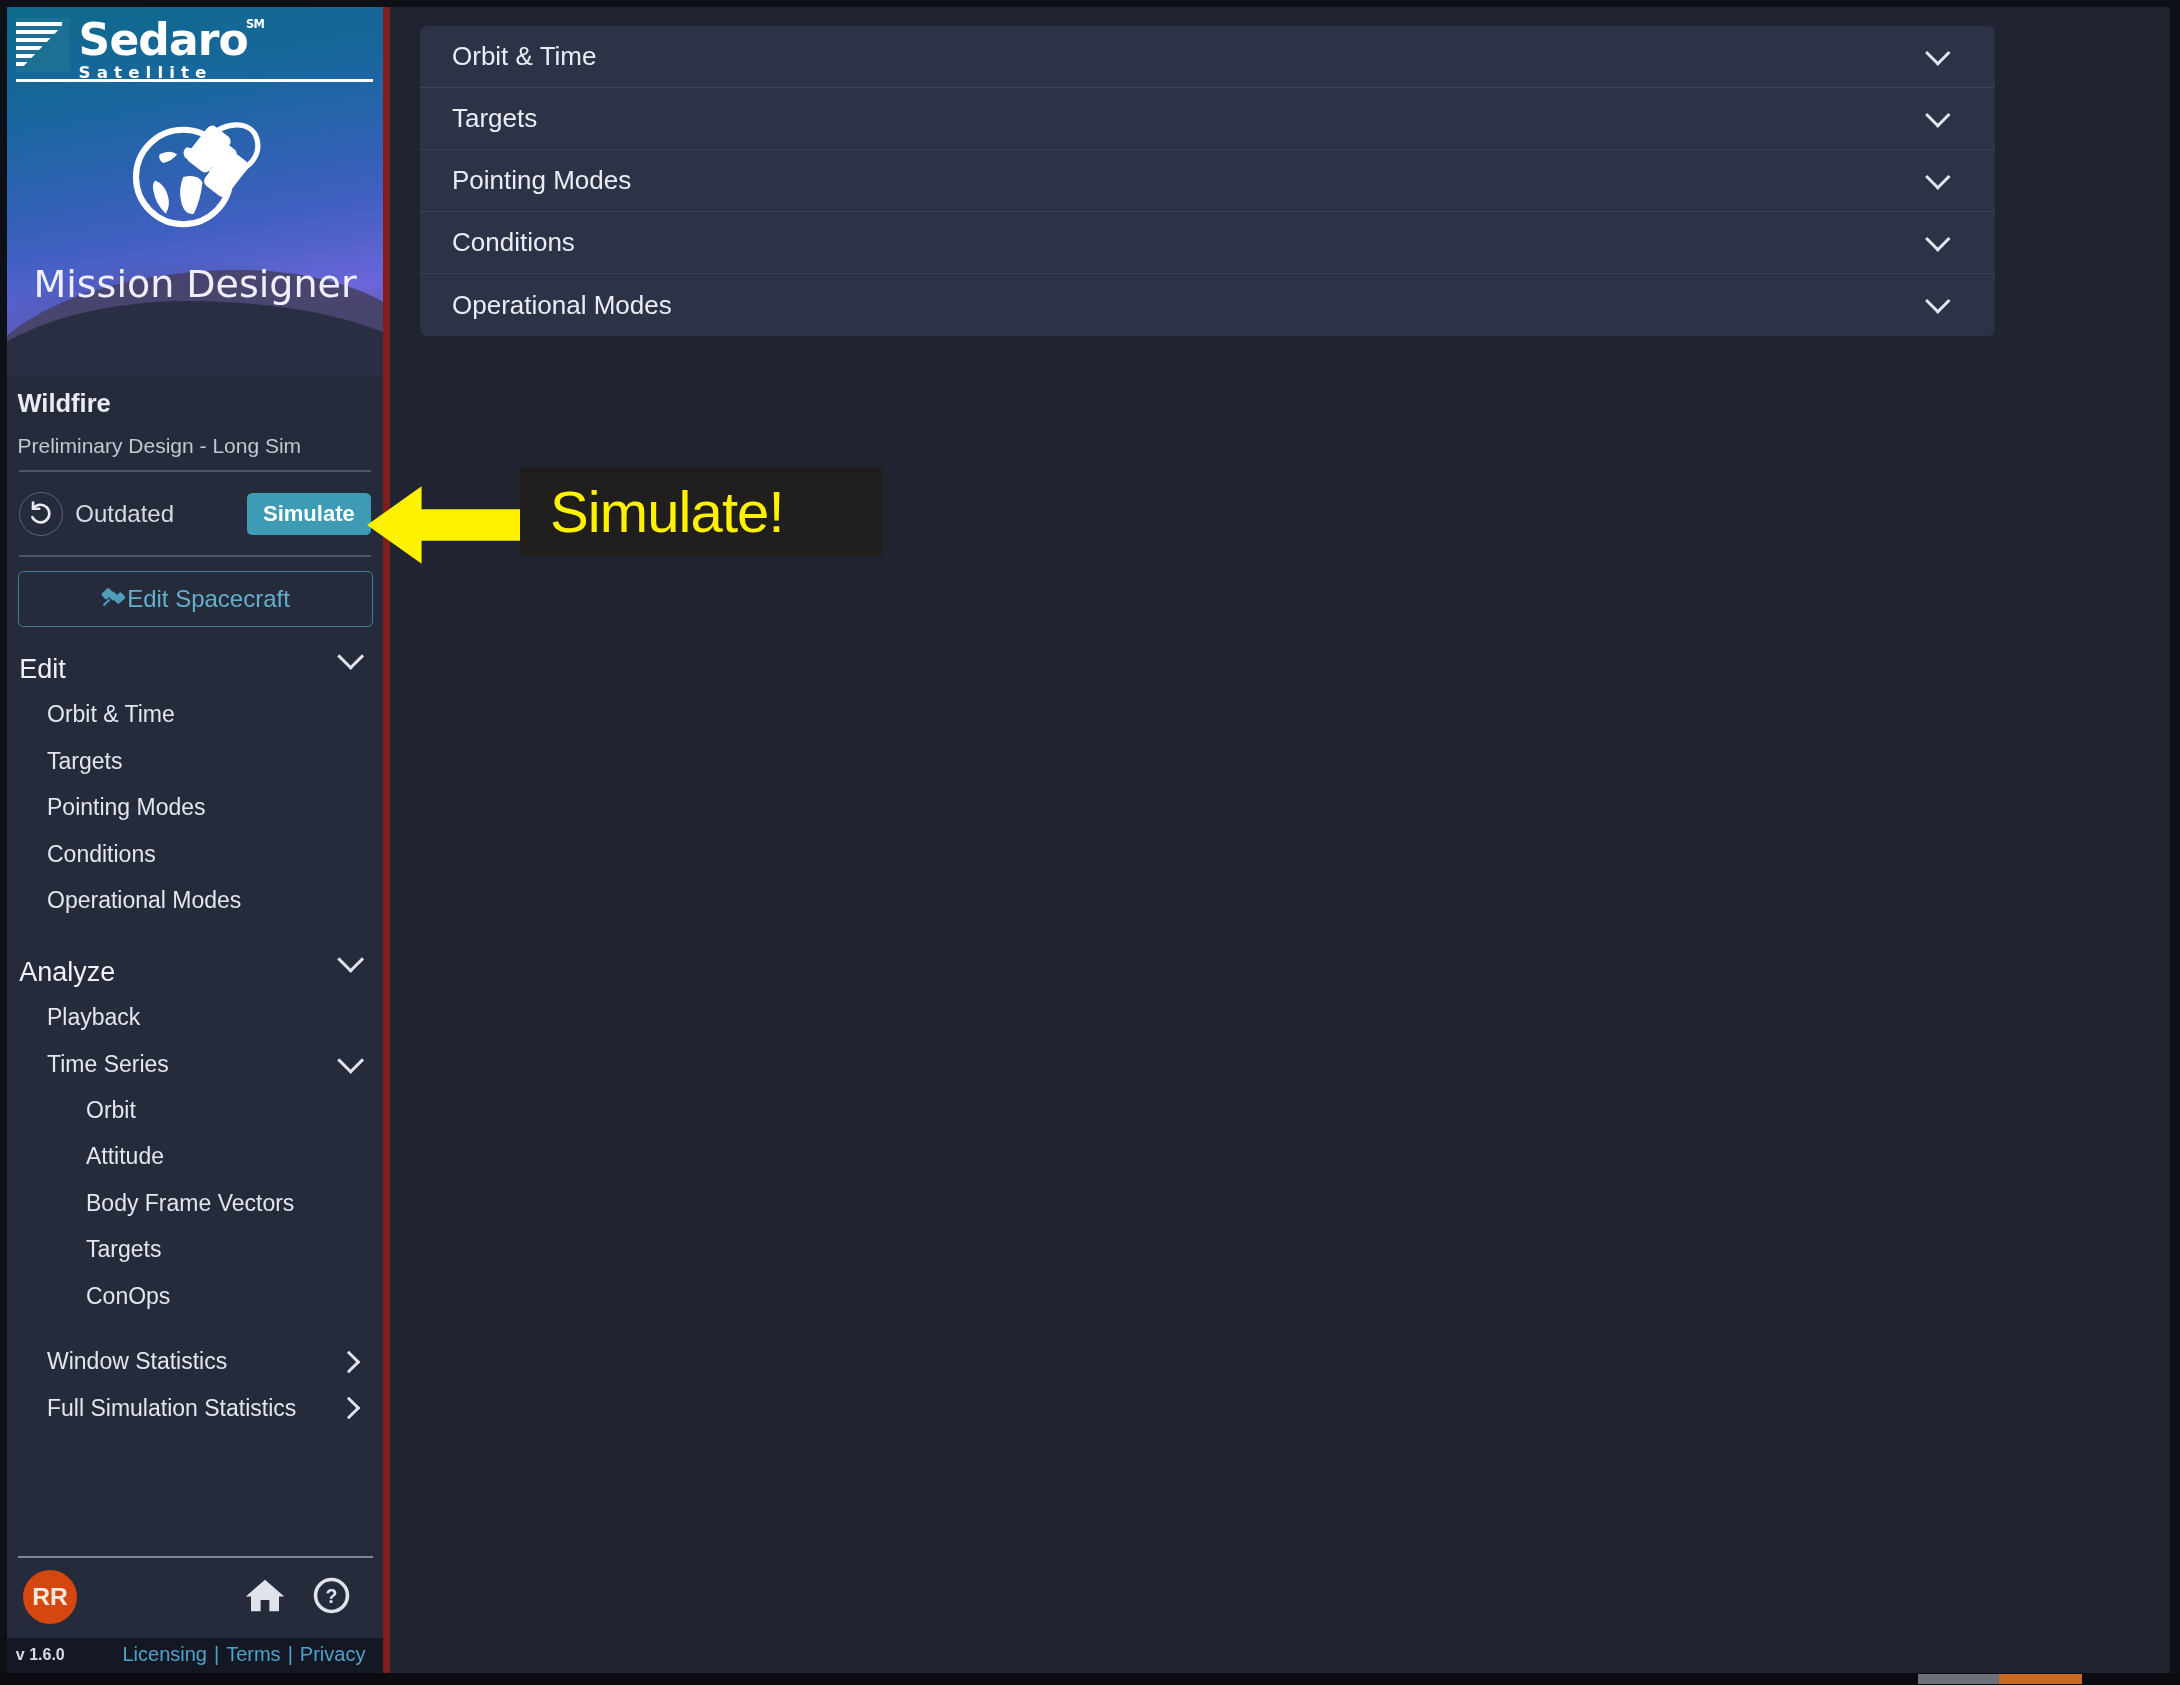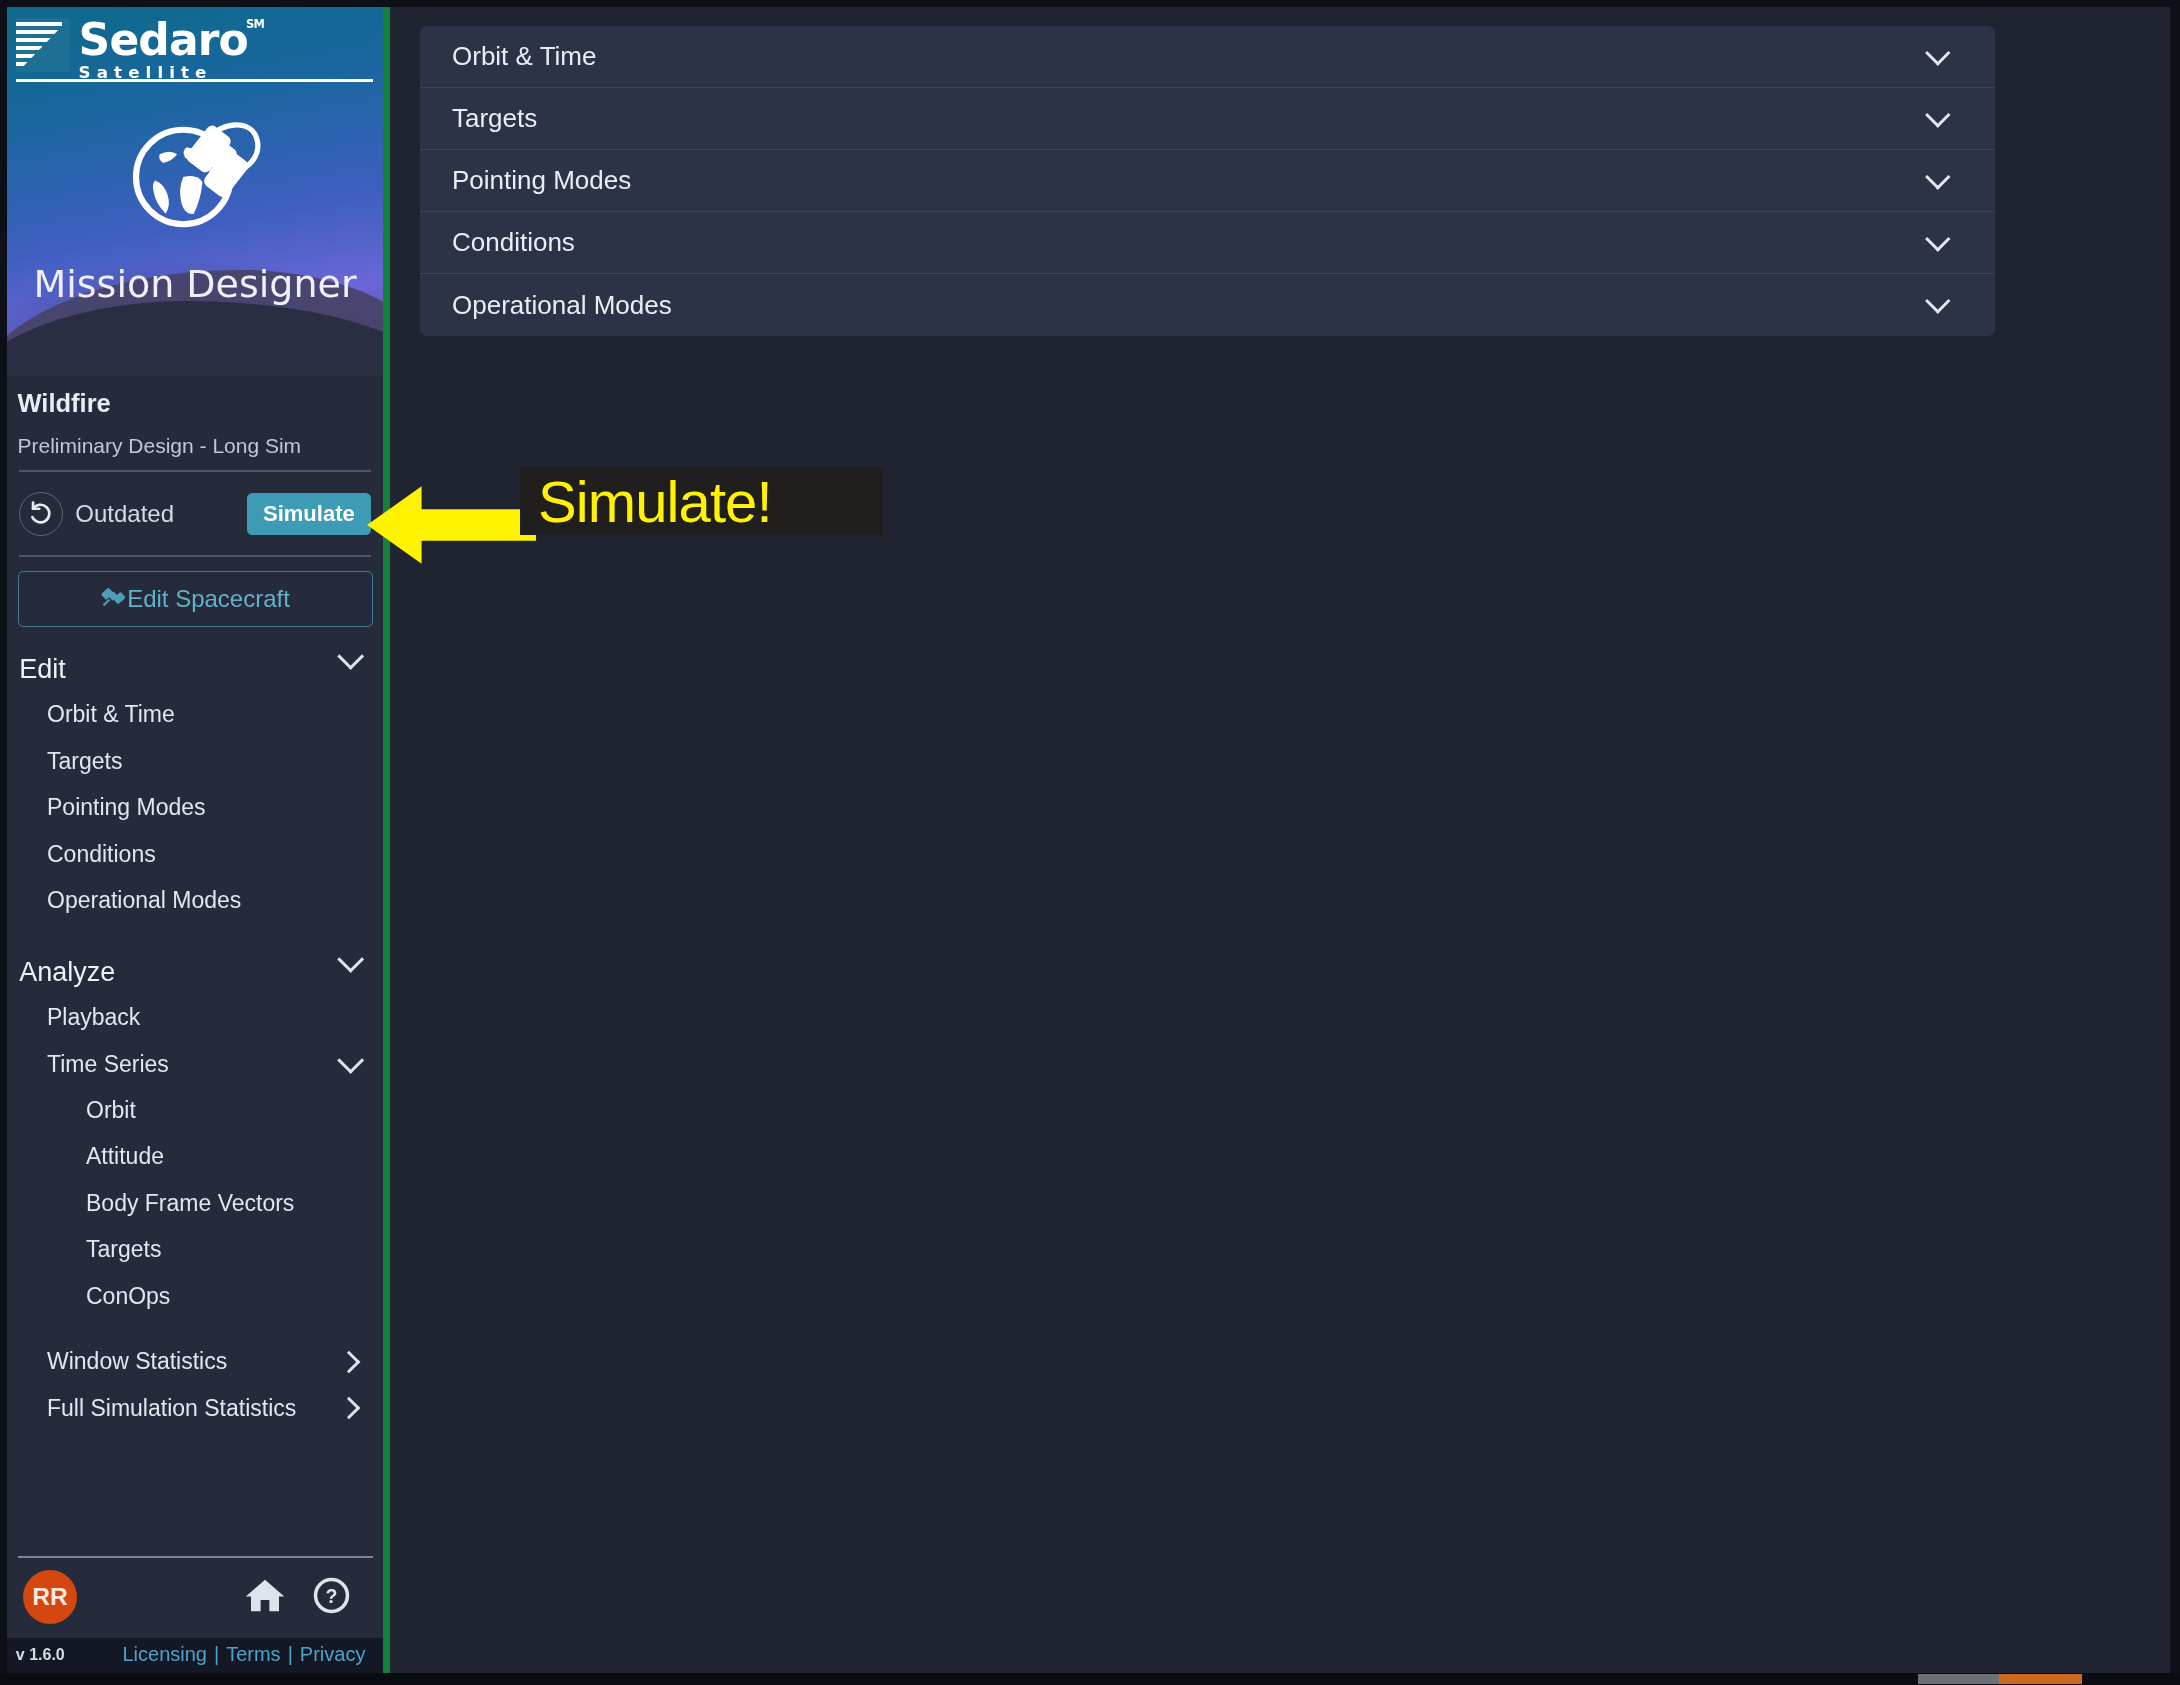--- a/index.html
+++ b/index.html
@@ -9,21 +9,21 @@
     height: 1685px;
     background: #10131a;
     font-family: "Liberation Sans", sans-serif;
     overflow: hidden;
   }
 
   #app {
     position: relative;
     width: 2180px;
     height: 1685px;
-    background: #15803d;
+    background: #7f1d1d;
   }
 
   
   .window-top-edge {
     position: absolute; left: 0; top: 0; width: 2180px; height: 7px;
     background: #0d1016;
   }
   .window-left-edge {
     position: absolute; left: 0; top: 0; width: 7px; height: 1685px;
     background: #0d1016;
@@ -208,23 +208,23 @@
   .acc-chev {
     width: 17.6px; height: 17.6px;
     border-right: 3.5px solid #e3e7ef; border-bottom: 3.5px solid #e3e7ef;
     transform: rotate(45deg); margin-top: -8.8px; margin-right: 16px;
   }
 
   
   .annot-arrow { position: absolute; left: 367px; top: 481px; }
   .annot-box {
     position: absolute; left: 520px; top: 467px;
-    width: 363px; height: 68px;
+    width: 363px; height: 89px;
     background: #211f1e;
-    display: flex; align-items: center; padding-left: 18px;
+    display: flex; align-items: center; padding-left: 30px;
   }
   .annot-text {
     font-size: 58px; color: #fff200; font-weight: 400;
     font-family: "Liberation Sans", sans-serif; letter-spacing: -0.9px;
   }
 
   
   .taskbar {
     position: absolute; left: 0; bottom: 0; width: 2180px; height: 12.3px;
     background: #0a0c11;

